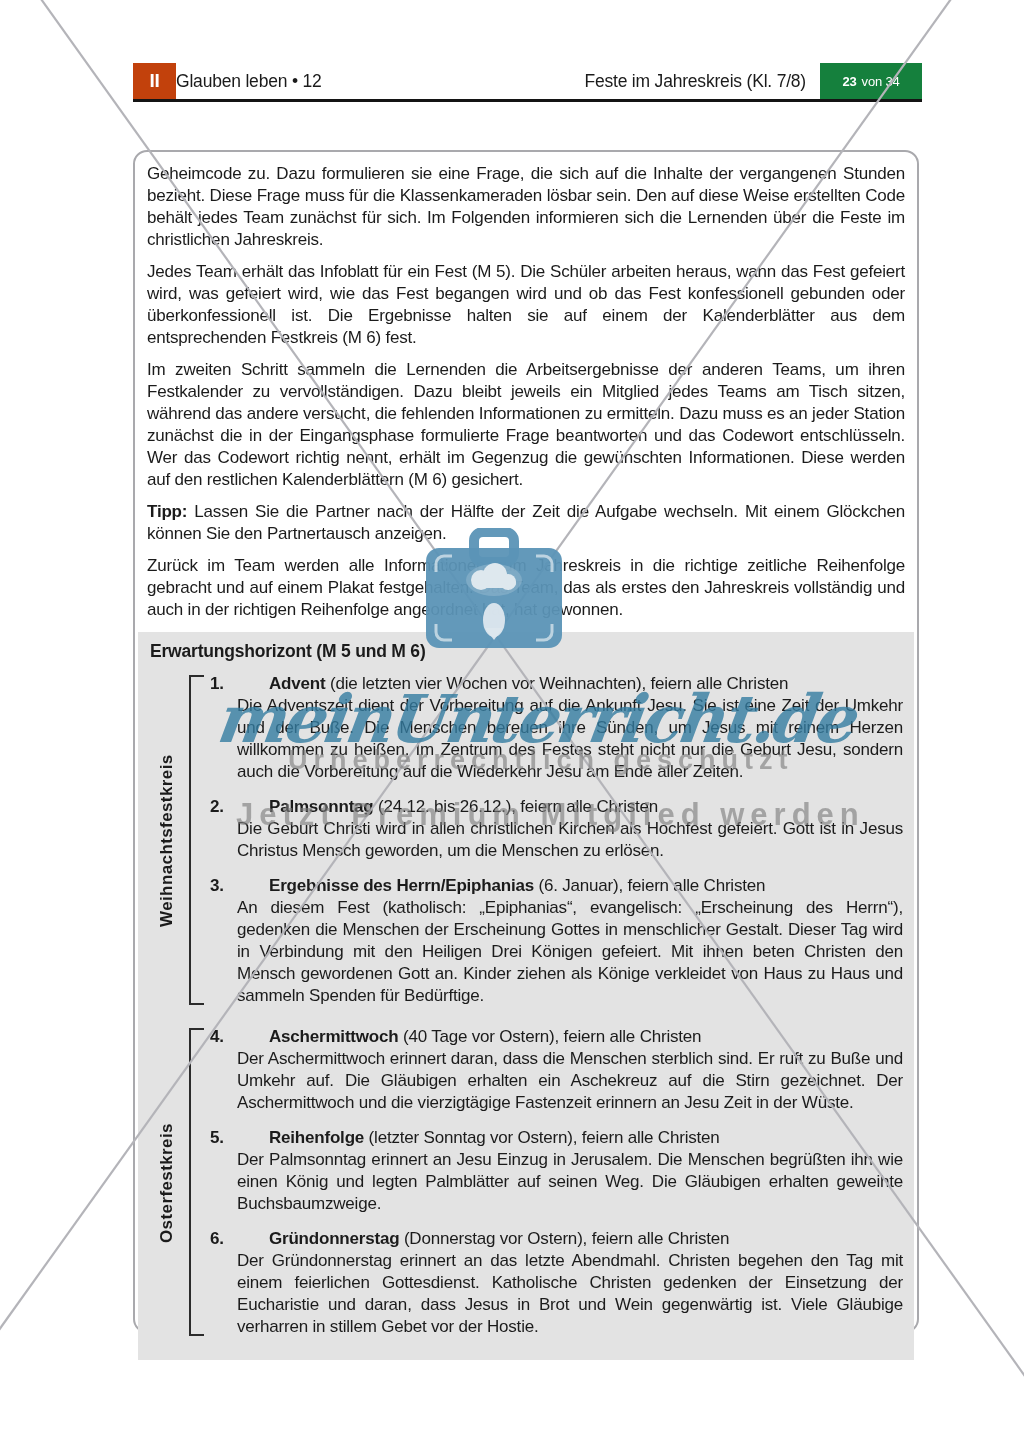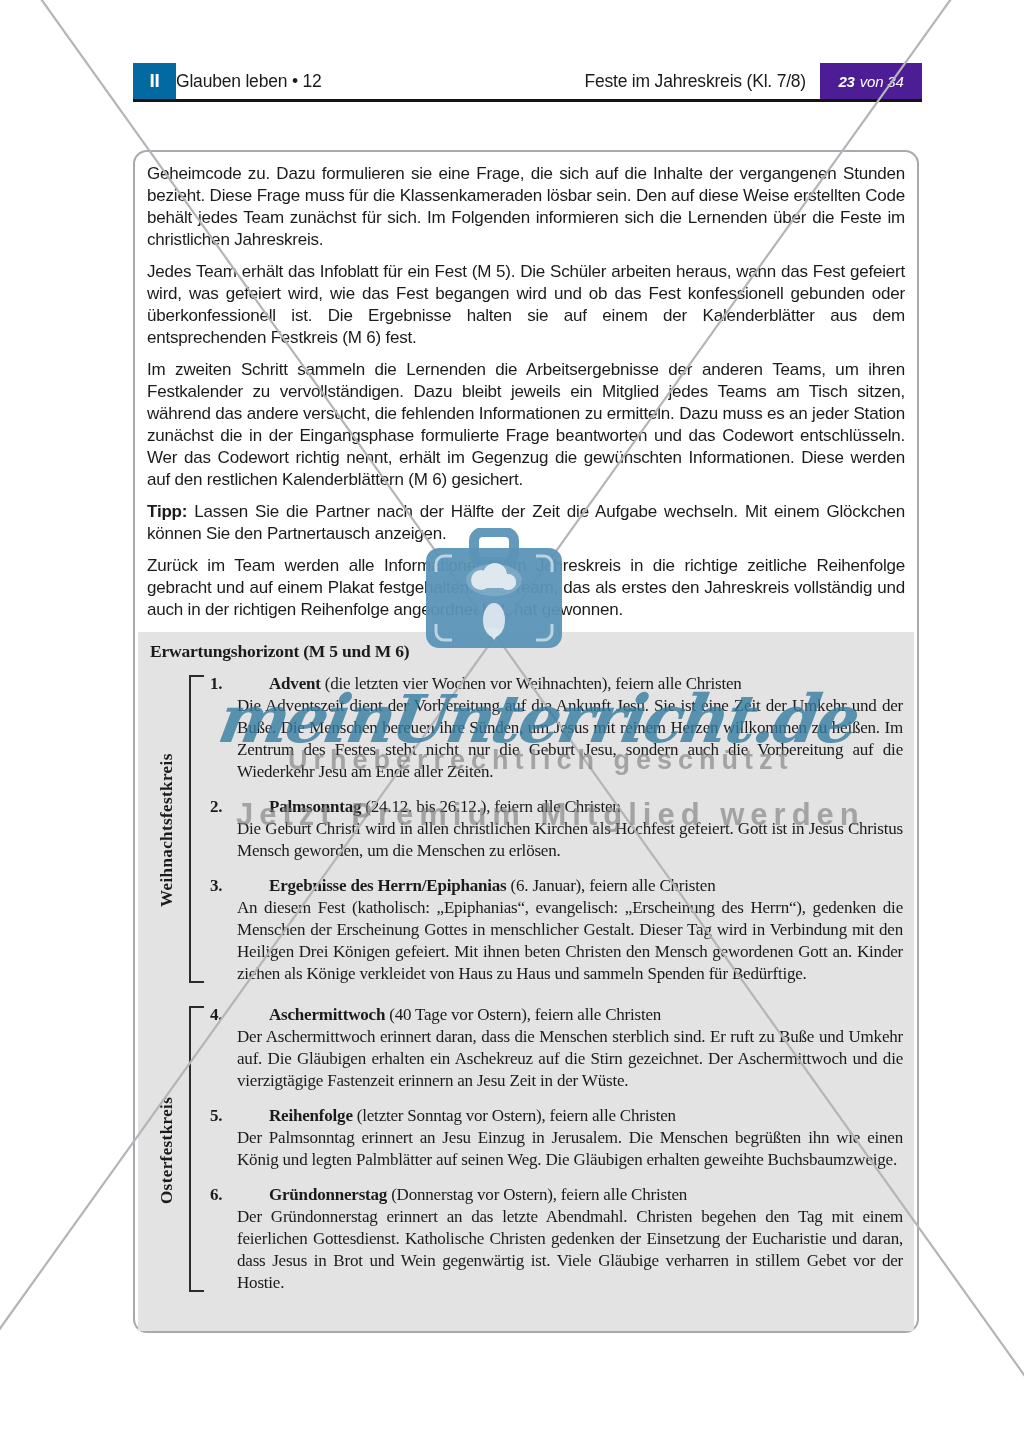--- a/index.html
+++ b/index.html
@@ -8,40 +8,40 @@
     background:#ffffff;
     font-family:"Liberation Sans","DejaVu Sans",sans-serif;
     color:#1b1b1b;
     -webkit-hyphens:auto;hyphens:auto;
   }
   .page{position:absolute;inset:0;}
 
   
   .page-header{position:absolute;left:133px;top:63px;width:789px;height:36px;
     display:flex;align-items:stretch;font-size:17.5px;letter-spacing:-0.2px;}
-  .hdr-box{background:#0369a1;color:#fff;display:flex;align-items:center;justify-content:center;}
+  .hdr-box{background:#c2410c;color:#fff;display:flex;align-items:center;justify-content:center;}
   .sec-box{width:43px;font-weight:bold;font-size:19px;}
   .hdr-left{align-self:center;}
   .hdr-spacer{flex:1;}
   .hdr-right{align-self:center;margin-right:14px;}
-  .pages-box{width:102px;background:#4c1d95;gap:5px;font-size:15px;font-style:italic;}
+  .pages-box{width:102px;background:#15803d;gap:5px;font-size:13px;}
   .pages-box b{font-weight:bold;}
   .hdr-rule{position:absolute;left:133px;top:99px;width:789px;height:3px;background:#141414;}
 
   
   .content-box{position:absolute;left:133px;top:150px;width:786px;height:1183px;
     box-sizing:border-box;border:2px solid #a9a9ad;border-radius:14px;
     background:#fff;padding:11px 12px 0 12px;display:flex;flex-direction:column;}
   .content-box p{margin:0 0 10px 0;font-size:17px;line-height:22px;
     text-align:justify;letter-spacing:-0.2px;}
   .lead{font-weight:bold;}
 
   
   .gray-box{background:#e3e3e3;margin:1px -9px 0 -9px;flex:1;
-    padding:7px 11px 14px 12px;box-sizing:border-box;font-family:Liberation Serif, serif;}
+    padding:7px 11px 20px 12px;box-sizing:border-box;}
   .exp-title{font-weight:bold;font-size:17.5px;margin:2px 0 11px 0;letter-spacing:-0.2px;}
   .fk-group{display:grid;grid-template-columns:33px 15px 1fr;column-gap:6px;}
   .fk-group + .fk-group{margin-top:17px;}
   .fk-label{display:flex;align-items:center;justify-content:center;
     writing-mode:vertical-rl;transform:rotate(180deg);
     font-weight:bold;font-size:17px;letter-spacing:0.4px;white-space:nowrap;}
   .fk-bracket{border-left:2.5px solid #2b2b2b;border-top:2.5px solid #2b2b2b;
     border-bottom:2.5px solid #2b2b2b;margin:2px 0 4px 0;}
   .li{display:flex;margin-bottom:13px;font-size:17px;line-height:22px;letter-spacing:-0.2px;}
   .li:last-child{margin-bottom:2px;}

